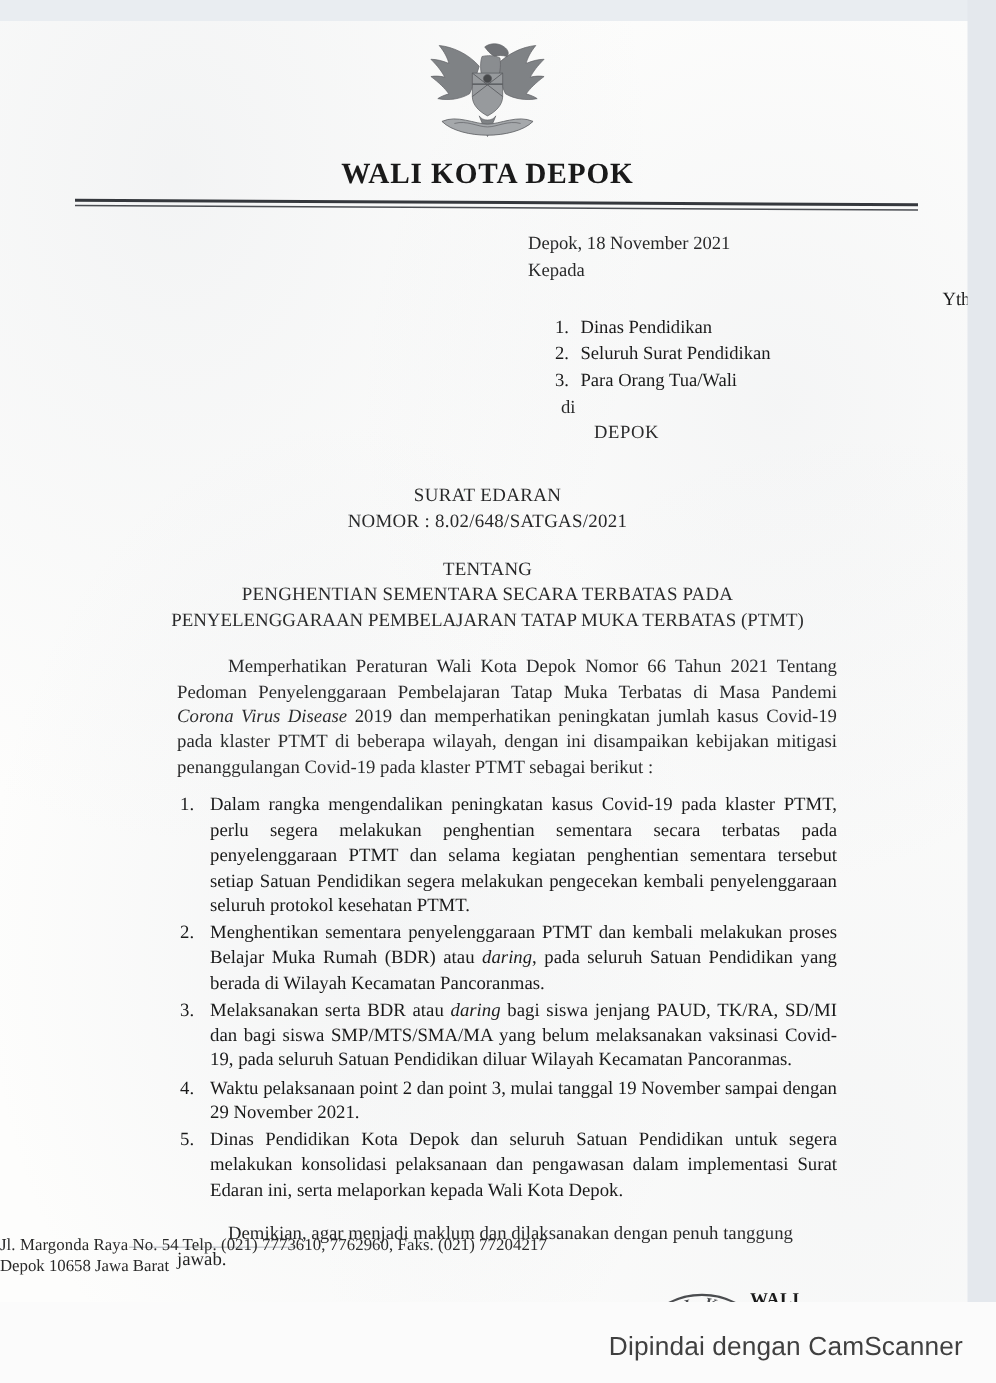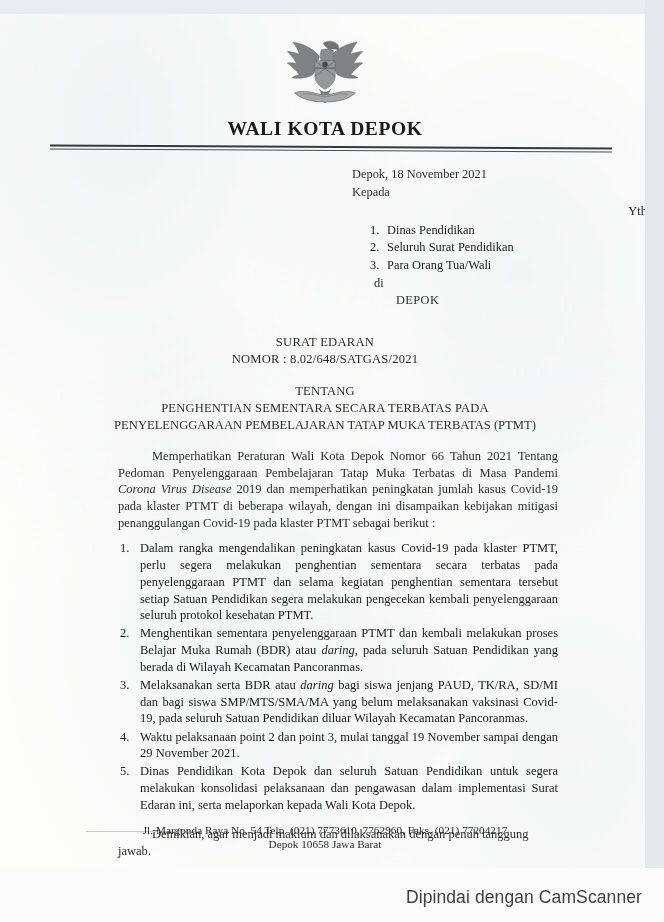--- a/index.html
+++ b/index.html
@@ -59,21 +59,21 @@
     left: 0;
     bottom: 0;
     width: 664px;
     height: 54px;
     background: #fbfbfb;
   }
 
   
   .letterhead {
     position: relative;
-    padding-top: 20px;
+    padding-top: 8px;
     text-align: center;
   }
   .emblem {
     width: 92px;
     height: 76px;
     margin: 0 auto;
     display: block;
     opacity: .88;
   }
   .org-title {
@@ -205,21 +205,21 @@
     height: 108px;
     opacity: .86;
   }
 
   
   .footer {
     position: absolute;
     left: 0;
     right: 0;
     bottom: 16px;
-    text-align: center;
+    text-align: left;
     font-size: 11.2px;
     line-height: 1.3;
     color: #2a2a2a;
   }
   .footer .f1 { letter-spacing: .05px; }
 
   .fold-line {
     position: absolute;
     left: 86px;
     bottom: 36px;

